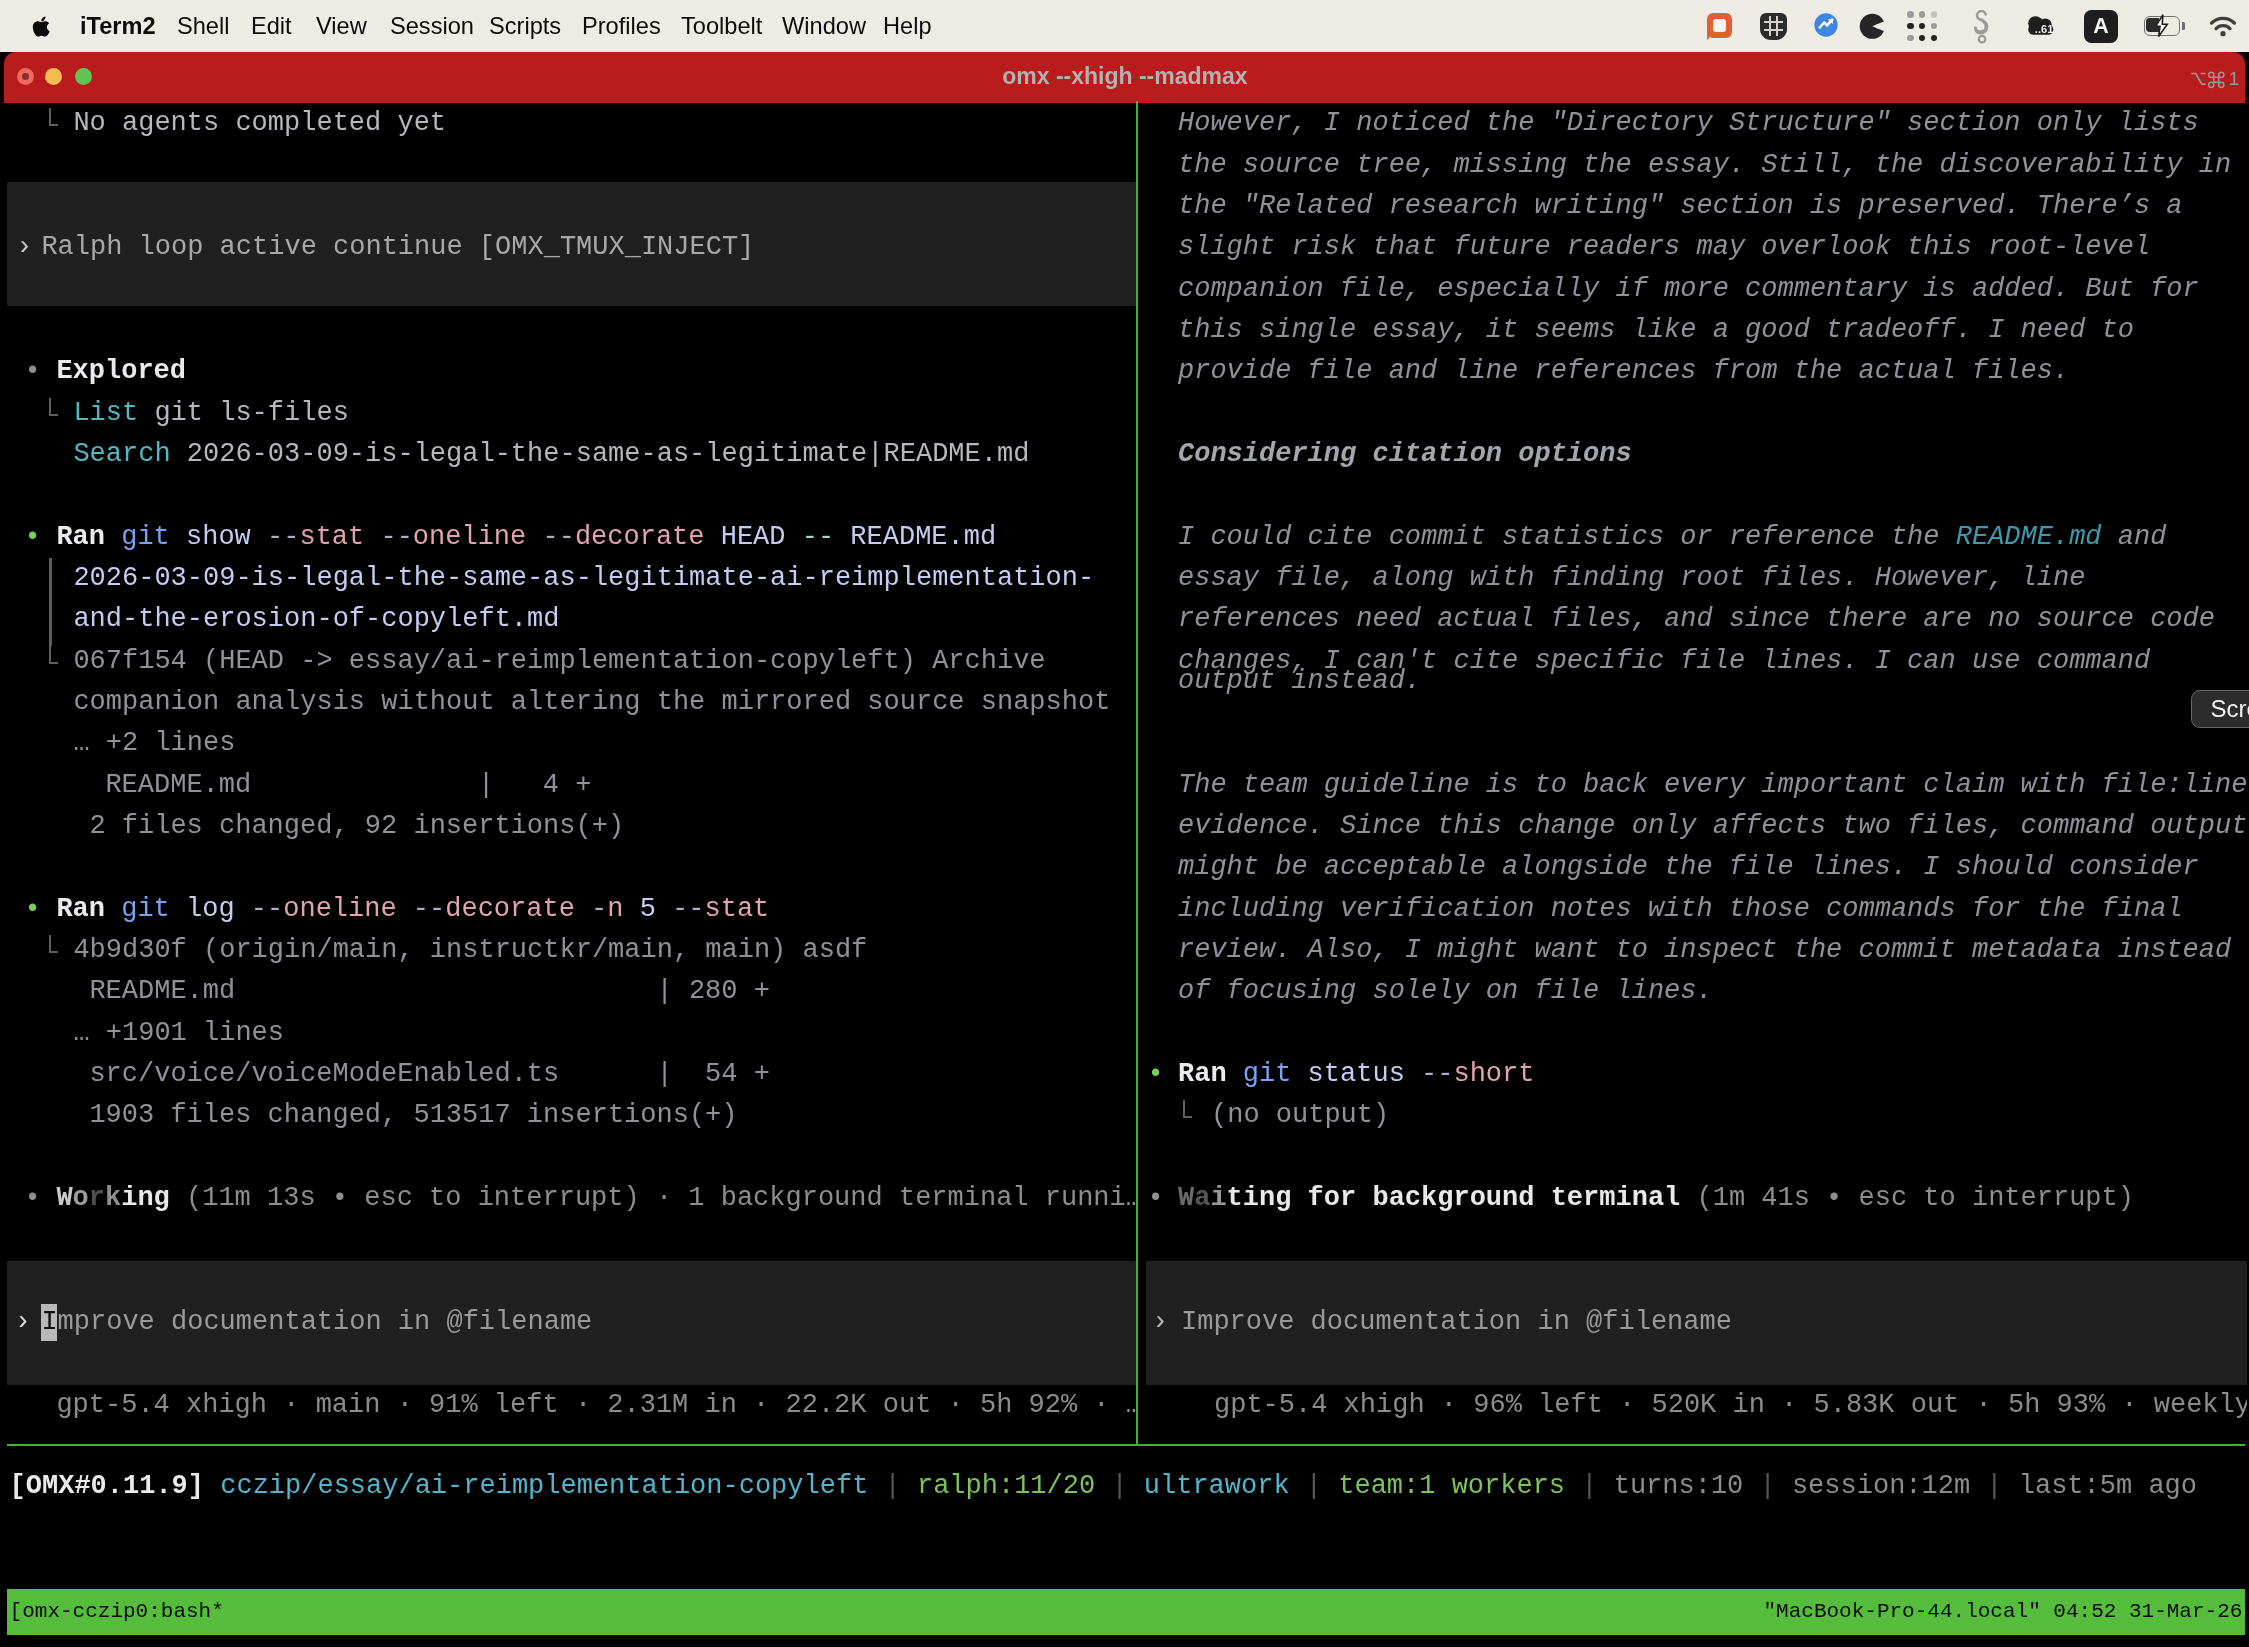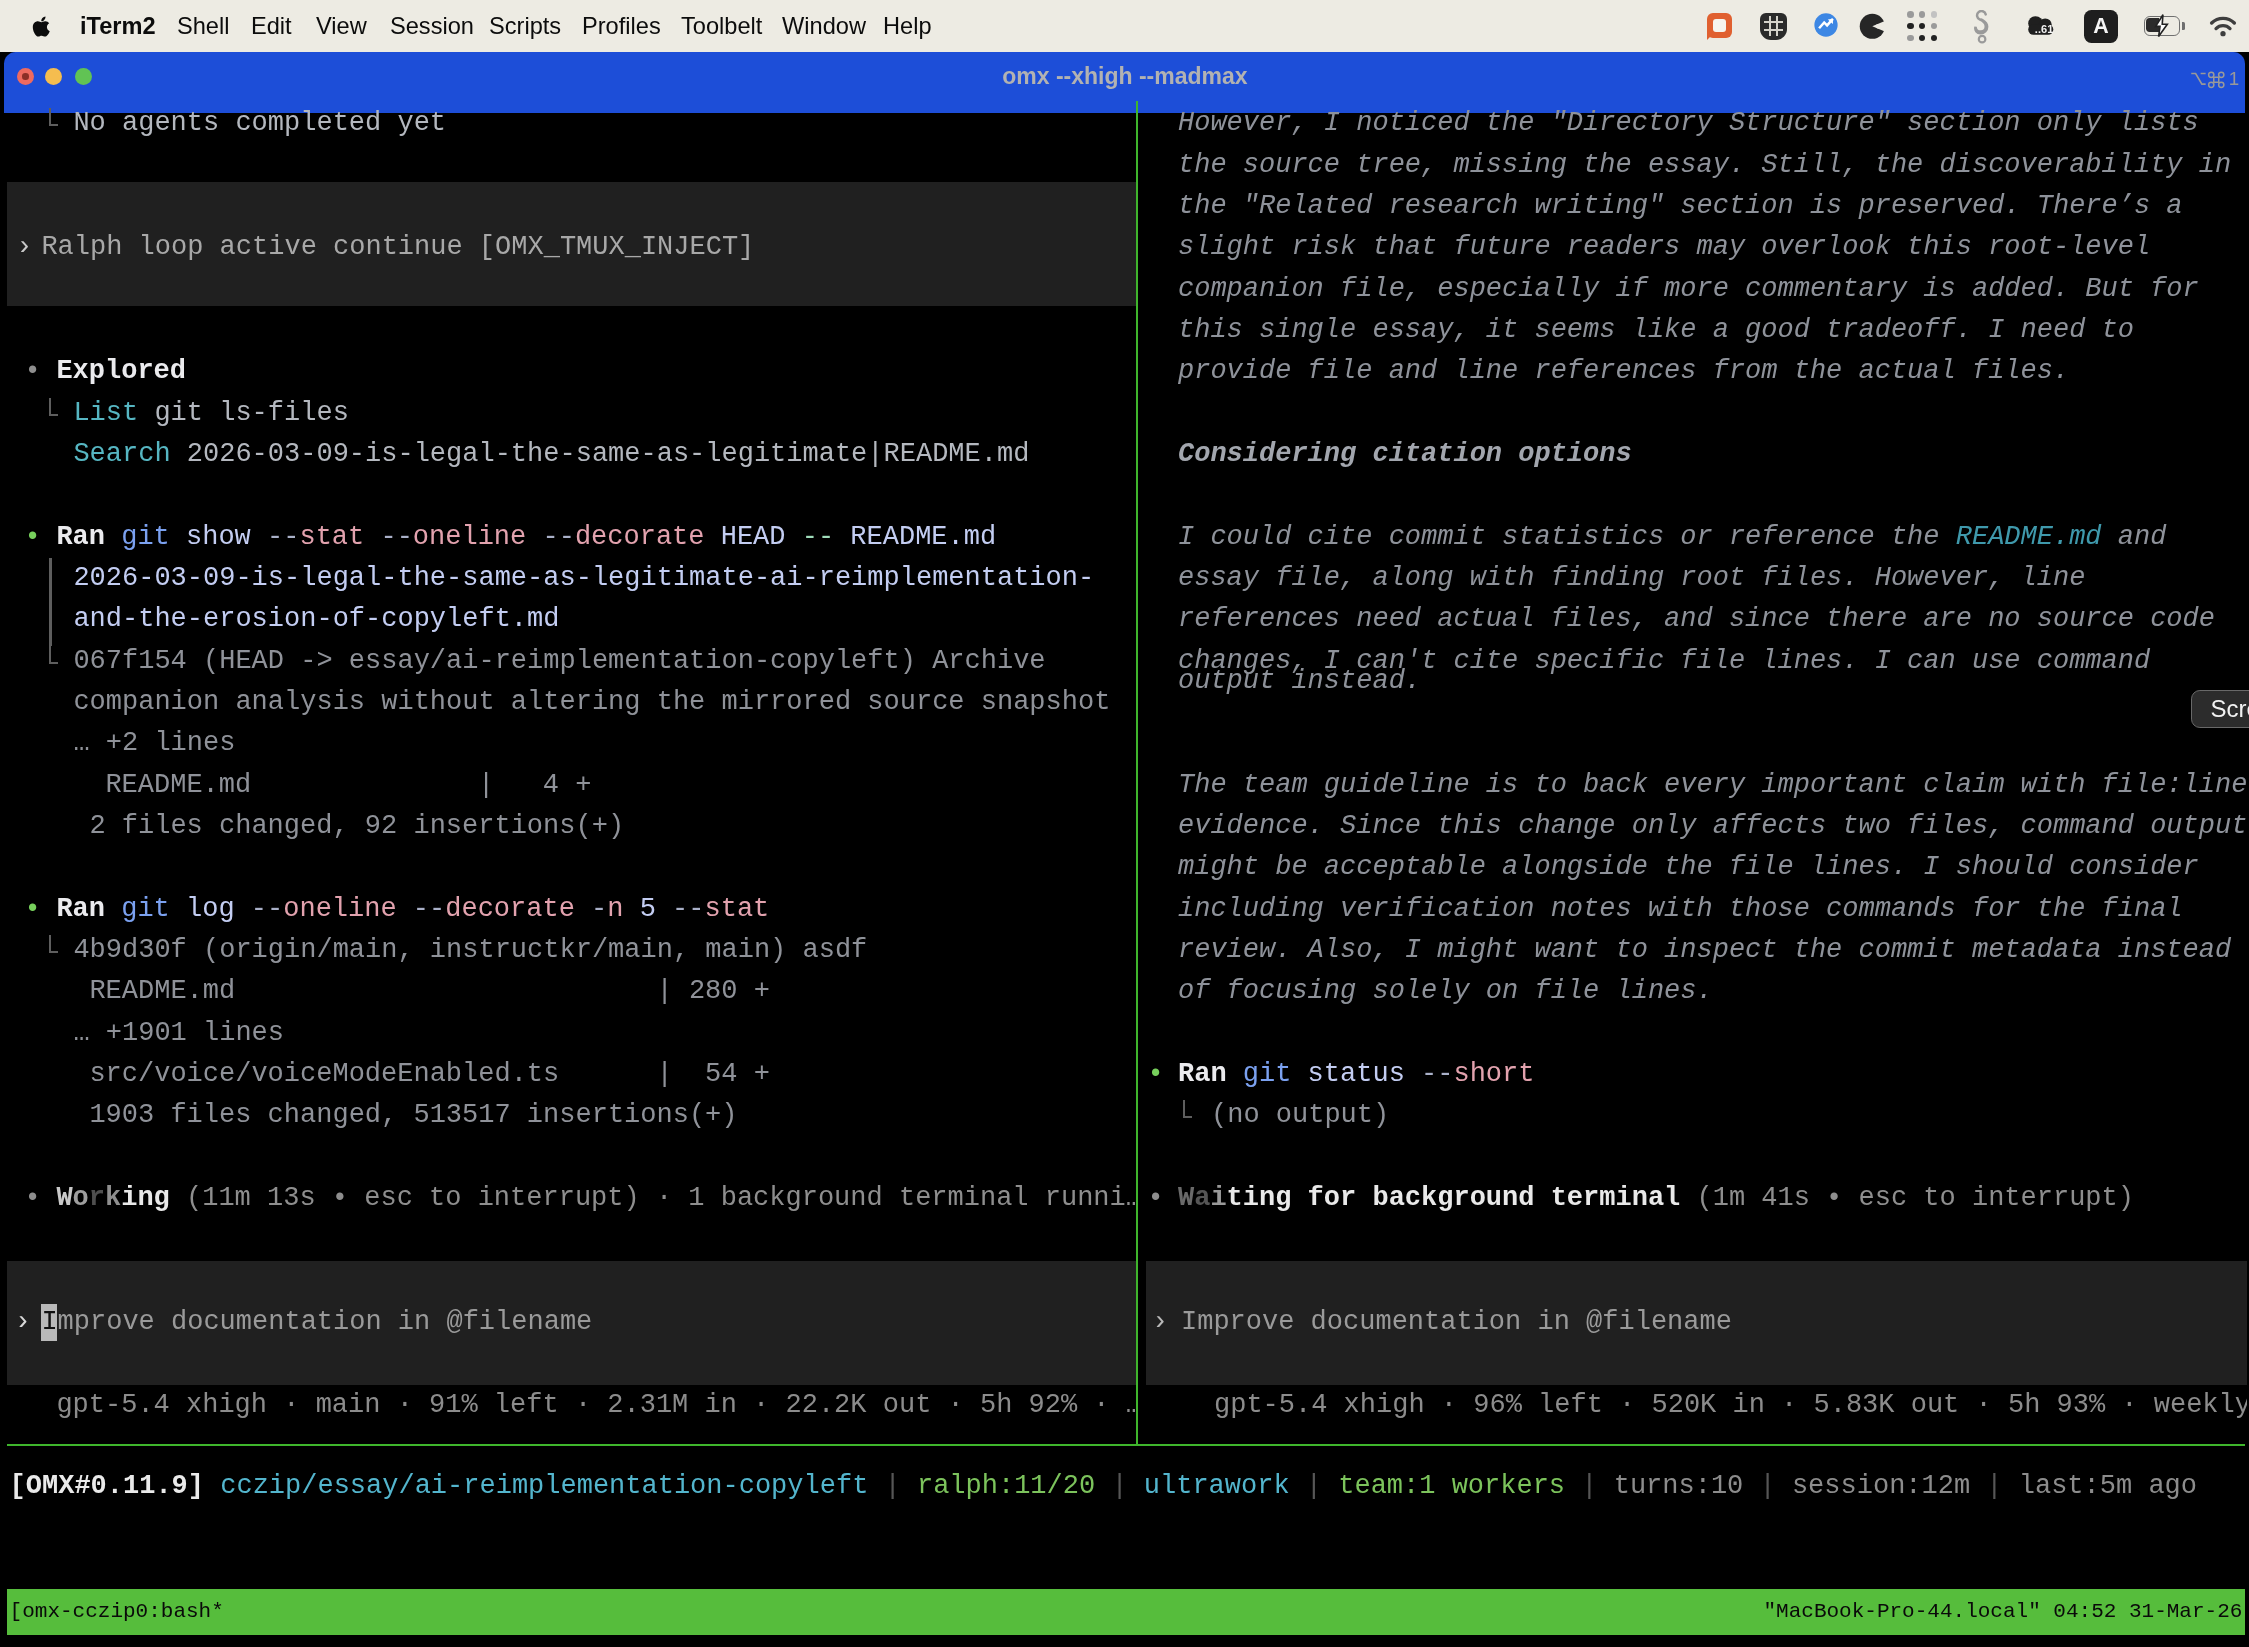--- a/index.html
+++ b/index.html
@@ -74,21 +74,21 @@
       <path d="M15 1 L5 17 h6 l-2 14 L21 14 h-7 z" fill="#fff" stroke="#222" stroke-width="2.2"></path>
     </svg>
   <div style="position:absolute;left:2182px;top:22px;width:3px;height:8px;background:#6f6f6f;border-radius:0 1.5px 1.5px 0;"></div>
   <svg style="position:absolute;left:2209px;top:14.8px;" width="28" height="22" viewBox="0 0 38 30">
     <path d="M3.5 11 A 22 22 0 0 1 34.5 11" stroke="#3e3e3e" stroke-width="4.6" fill="none" stroke-linecap="round"></path>
     <path d="M9.5 18.5 A 13.4 13.4 0 0 1 28.5 18.5" stroke="#3e3e3e" stroke-width="4.6" fill="none" stroke-linecap="round"></path>
     <circle cx="19" cy="25.5" r="3.6" fill="#3e3e3e"></circle>
   </svg>
 </div>
 
-<div style="position:absolute;left:4.4px;top:52px;width:2241px;height:61px;background:#1d4ed8;border-radius:11.8px 11.8px 0 0;">
+<div style="position:absolute;left:4.4px;top:52px;width:2241px;height:51px;background:#b91c1c;border-radius:11.8px 11.8px 0 0;">
   <div style="position:absolute;left:12.5px;top:16px;width:17px;height:17px;border-radius:50%;background:#ee6a5f;"></div>
   <div style="position:absolute;left:17.7px;top:21.4px;width:6.6px;height:6.6px;border-radius:50%;background:#8c2f26;"></div>
   <div style="position:absolute;left:41px;top:16px;width:17px;height:17px;border-radius:50%;background:#f5bd4f;"></div>
   <div style="position:absolute;left:71px;top:16px;width:17px;height:17px;border-radius:50%;background:#61c354;"></div>
   <div class="sans" style="position:absolute;left:0;top:0;width:100%;text-align:center;line-height:49px;font-size:23px;font-weight:700;color:#b2b2b2;">omx --xhigh --madmax</div>
   <svg style="position:absolute;right:5.9px;top:14.8px;" width="50" height="23" viewBox="0 0 80 36">
     <path d="M2 10 h7 l10 17 h6 M17 10 h8" stroke="#999" stroke-width="2.6" fill="none"></path>
     <circle cx="34" cy="12" r="4.2" stroke="#999" stroke-width="2.4" fill="none"></circle>
     <circle cx="50" cy="12" r="4.2" stroke="#999" stroke-width="2.4" fill="none"></circle>
     <circle cx="34" cy="28" r="4.2" stroke="#999" stroke-width="2.4" fill="none"></circle>

